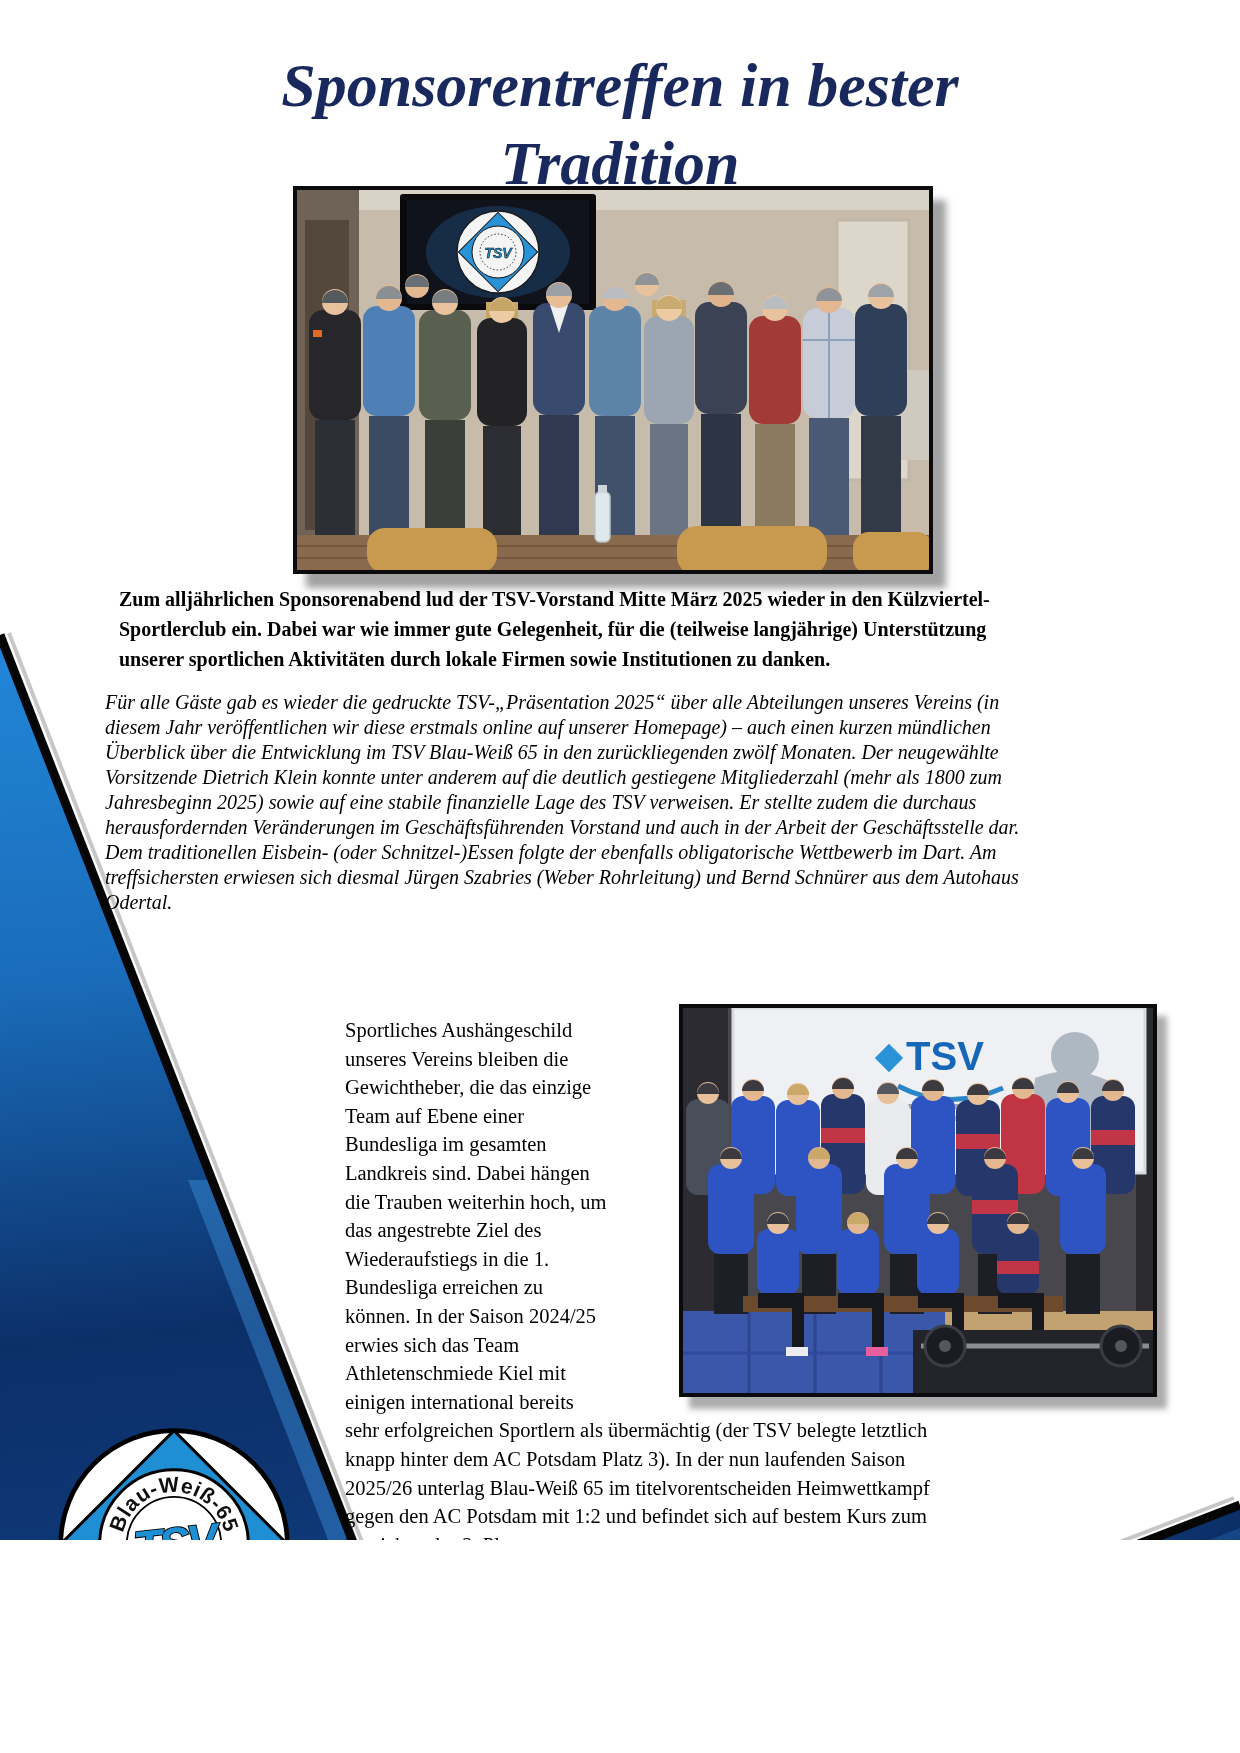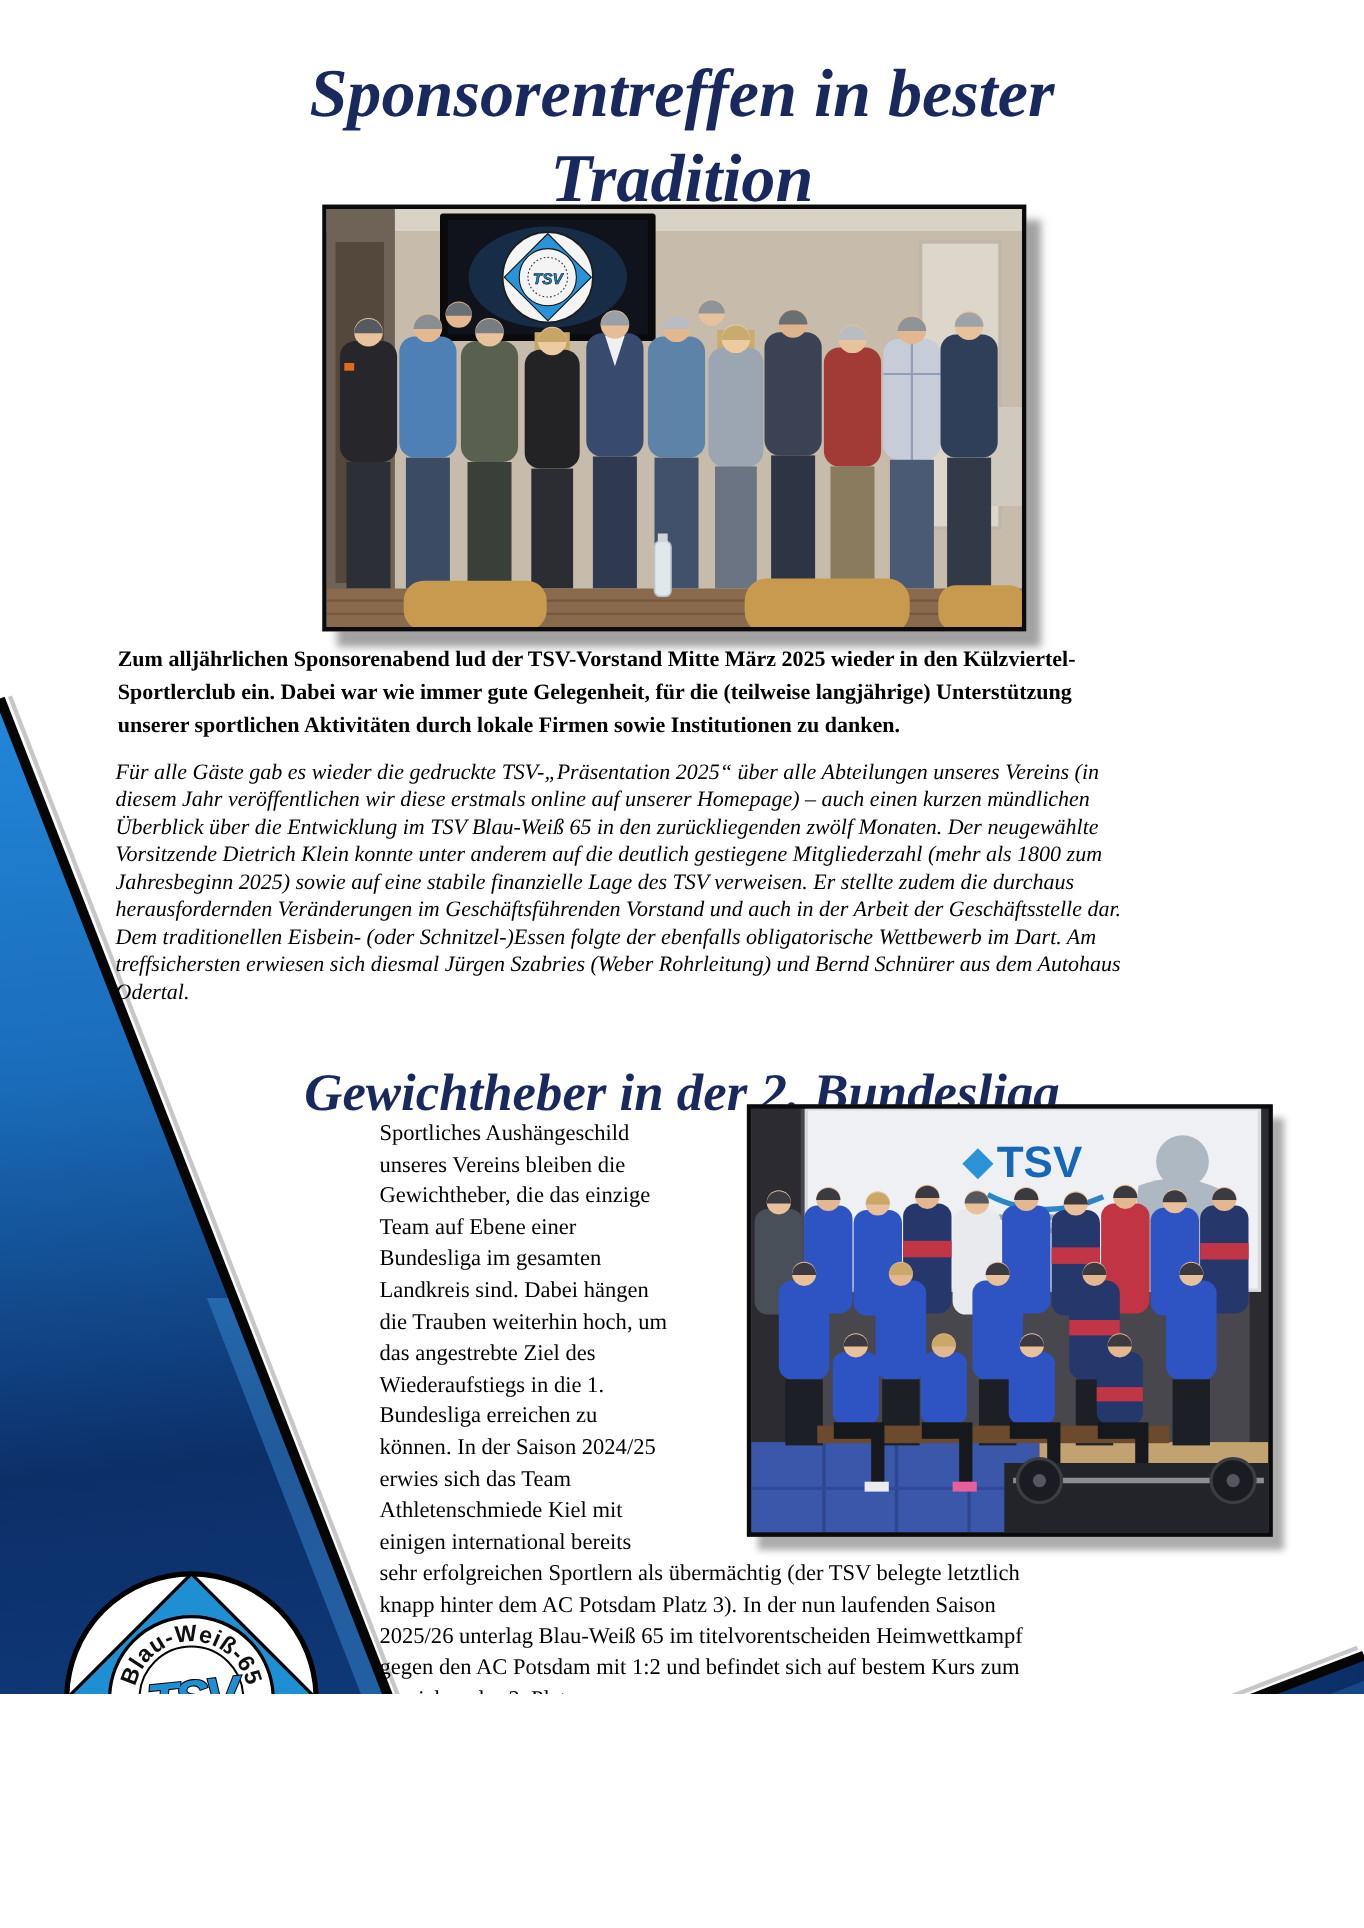--- a/index.html
+++ b/index.html
@@ -19,21 +19,21 @@
     position:absolute;top:926px;left:0;width:1240px;z-index:3;
     text-align:center;font-style:italic;font-weight:bold;
     font-size:48px;line-height:56px;color:#19295e;
   }
   .photo1{
     position:absolute;left:293px;top:186px;z-index:2;
     border:4px solid #0b0b0d;background:#c7bcab;
     box-shadow:13px 14px 7px rgba(70,70,70,.5);
   }
   .lead{
-    position:absolute;left:107px;top:584px;width:1020px;z-index:3;
+    position:absolute;left:119px;top:584px;width:1020px;z-index:3;
     font-weight:bold;font-size:20px;line-height:30px;white-space:pre-line;
   }
   .body1{
     position:absolute;left:105px;top:690px;width:1060px;z-index:3;
     font-size:20px;line-height:25px;white-space:pre-line;font-style:italic;
   }
   .art2{
     position:absolute;left:345px;top:1004px;width:812px;z-index:3;
   }
   .photo2{
@@ -207,21 +207,20 @@
   <div class="body1">Für alle Gäste gab es wieder die gedruckte TSV-„Präsentation 2025“ über alle Abteilungen unseres Vereins (in
 diesem Jahr veröffentlichen wir diese erstmals online auf unserer Homepage) – auch einen kurzen mündlichen
 Überblick über die Entwicklung im TSV Blau-Weiß 65 in den zurückliegenden zwölf Monaten. Der neugewählte
 Vorsitzende Dietrich Klein konnte unter anderem auf die deutlich gestiegene Mitgliederzahl (mehr als 1800 zum
 Jahresbeginn 2025) sowie auf eine stabile finanzielle Lage des TSV verweisen. Er stellte zudem die durchaus
 herausfordernden Veränderungen im Geschäftsführenden Vorstand und auch in der Arbeit der Geschäftsstelle dar.
 Dem traditionellen Eisbein- (oder Schnitzel-)Essen folgte der ebenfalls obligatorische Wettbewerb im Dart. Am
 treffsichersten erwiesen sich diesmal Jürgen Szabries (Weber Rohrleitung) und Bernd Schnürer aus dem Autohaus
 Odertal.</div>
 
-  <h2 class="h2">Gewichtheber in der 2. Bundesliga</h2>
 
   <div class="art2">
     <figure class="photo2" style="margin:0">
       <svg width="470" height="385" viewBox="0 0 470 385">
         <rect width="470" height="385" fill="#47474d"></rect>
         <rect x="0" y="0" width="45" height="305" fill="#2b2b31"></rect>
         <rect x="453" y="0" width="17" height="305" fill="#2b2b30"></rect>
 
         <g>
           <rect x="50" y="0" width="412" height="165" fill="#eef0f3" stroke="#d7dade" stroke-width="3"></rect>

